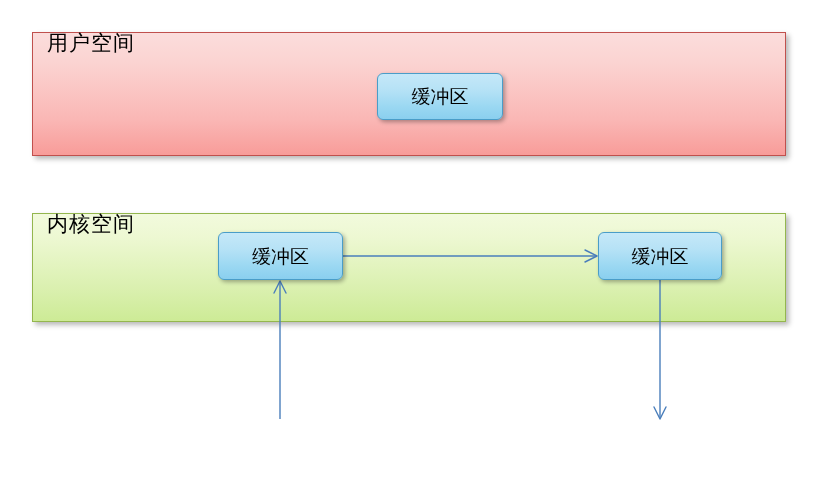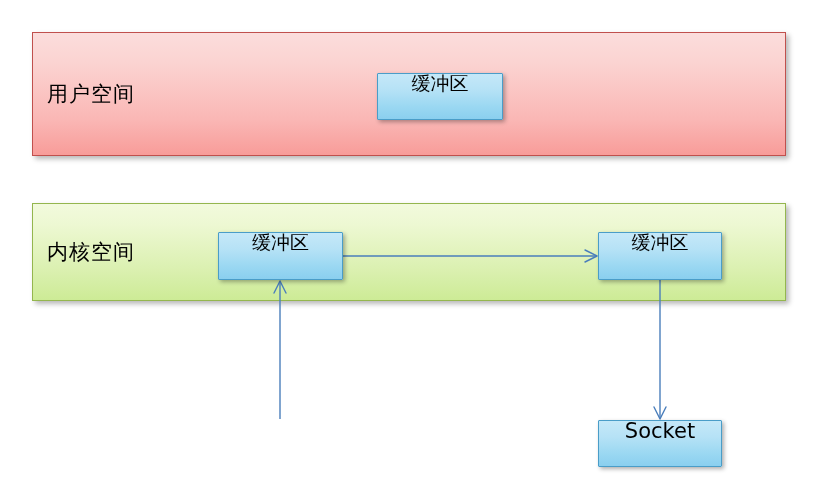--- a/index.html
+++ b/index.html
@@ -16,21 +16,20 @@
     width: 824px;
     height: 504px;
     background: #ffffff;
     overflow: hidden;
   }
   
   .region {
     position: absolute;
     box-sizing: border-box;
     display: flex;
-    align-items: center;
     box-shadow: 3px 3px 5px rgba(0,0,0,0.28);
   }
   .region-label {
     font-size: 21px;
     color: #000000;
     letter-spacing: 1px;
     white-space: nowrap;
     line-height: 1;
   }
   #user-space-region {
@@ -39,40 +38,40 @@
     width: 754px;
     height: 124px;
     border: 1px solid #C0504D;
     background: linear-gradient(to bottom, #FBDDDC 0%, #FBD3D1 25%, #FAB6B4 72%, #F89C99 100%);
   }
   #user-space-region .region-label {
     margin-left: 14px;
   }
   #kernel-space-region {
     left: 32px;
-    top: 203px;
+    top: 213px;
     width: 754px;
-    height: 98px;
+    height: 109px;
     border: 1px solid #94B64E;
     background: linear-gradient(to bottom, #F2FADD 0%, #EDF8D2 22%, #DAF0AF 70%, #CDEB96 100%);
   }
   #kernel-space-region .region-label {
     margin-left: 14px;
   }
 
   
   .node {
     position: absolute;
     box-sizing: border-box;
     border: 1px solid #4A9DC8;
-    border-radius: 1px;
+    border-radius: 6px;
     background: linear-gradient(to bottom, #C5E8F8 0%, #B6E2F6 35%, #9BD8F2 72%, #8ACFEF 100%);
     box-shadow: 2px 2px 4px rgba(0,0,0,0.32);
     display: flex;
-    align-items: flex-start;
+    align-items: center;
     justify-content: center;
     z-index: 5;
   }
   .node-label {
     font-size: 19px;
     color: #000000;
     line-height: 1;
     white-space: nowrap;
   }
   .node-label.latin {
@@ -133,17 +132,14 @@
 
   <div class="node" id="kernel-buffer-in-node">
     <span class="node-label">缓冲区</span>
   </div>
 
   <div class="node" id="kernel-buffer-out-node">
     <span class="node-label">缓冲区</span>
   </div>
 
 
-  <div class="node" id="socket-node">
-    <span class="node-label latin">Socket</span>
-  </div>
 
 </div>
 
 </body></html>

